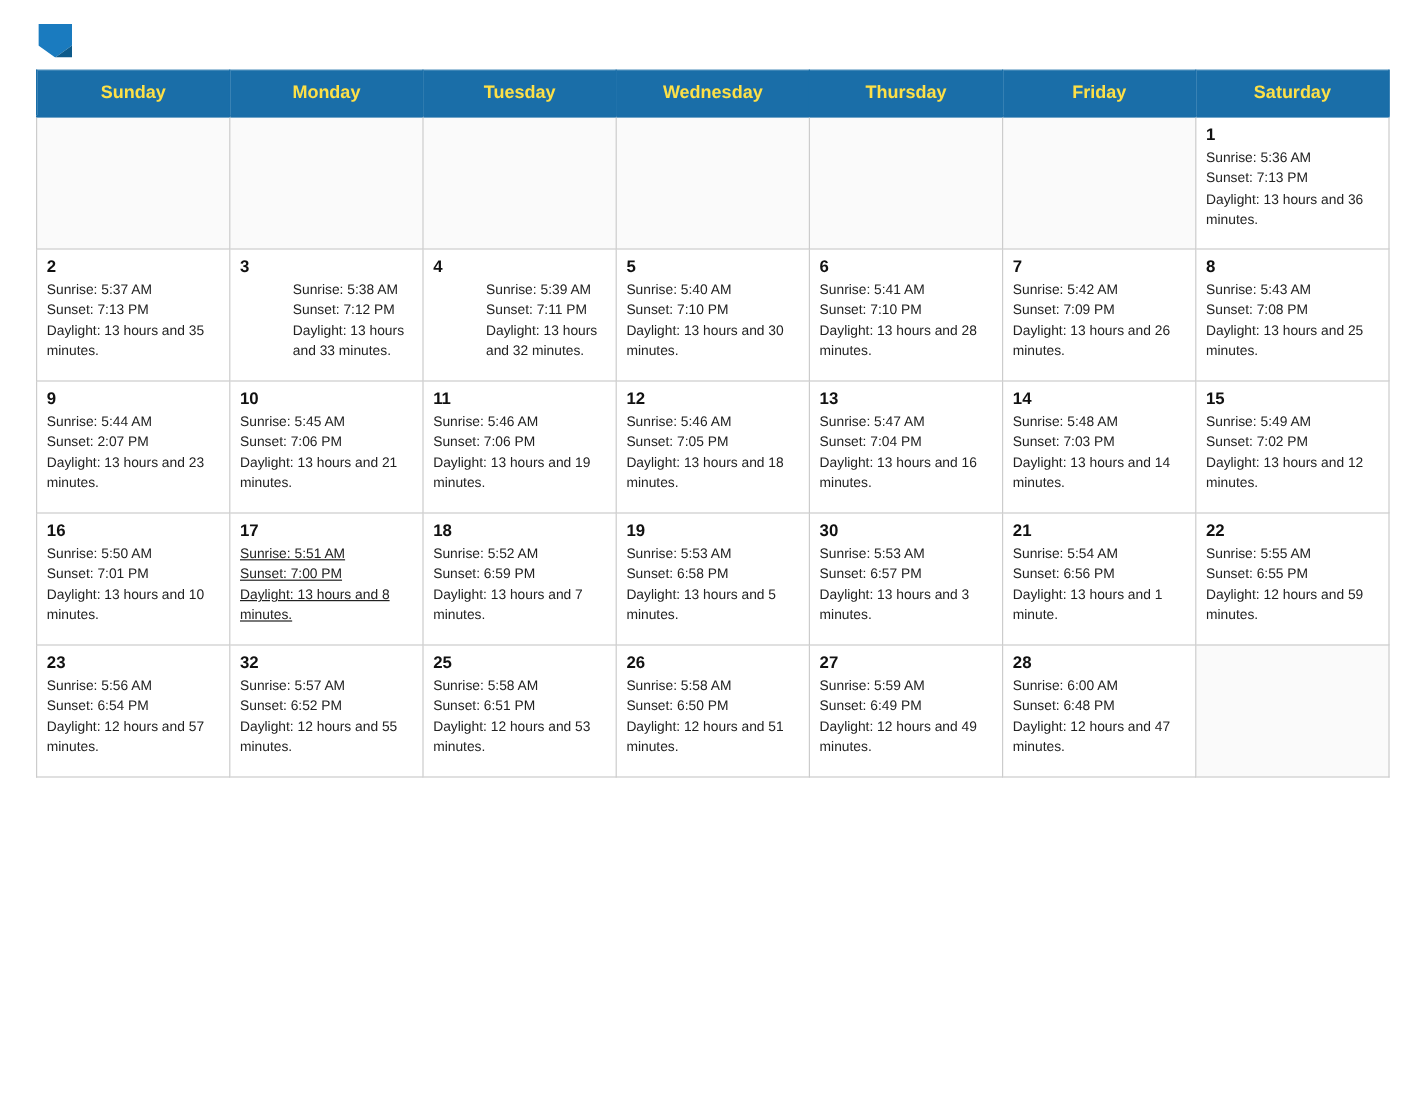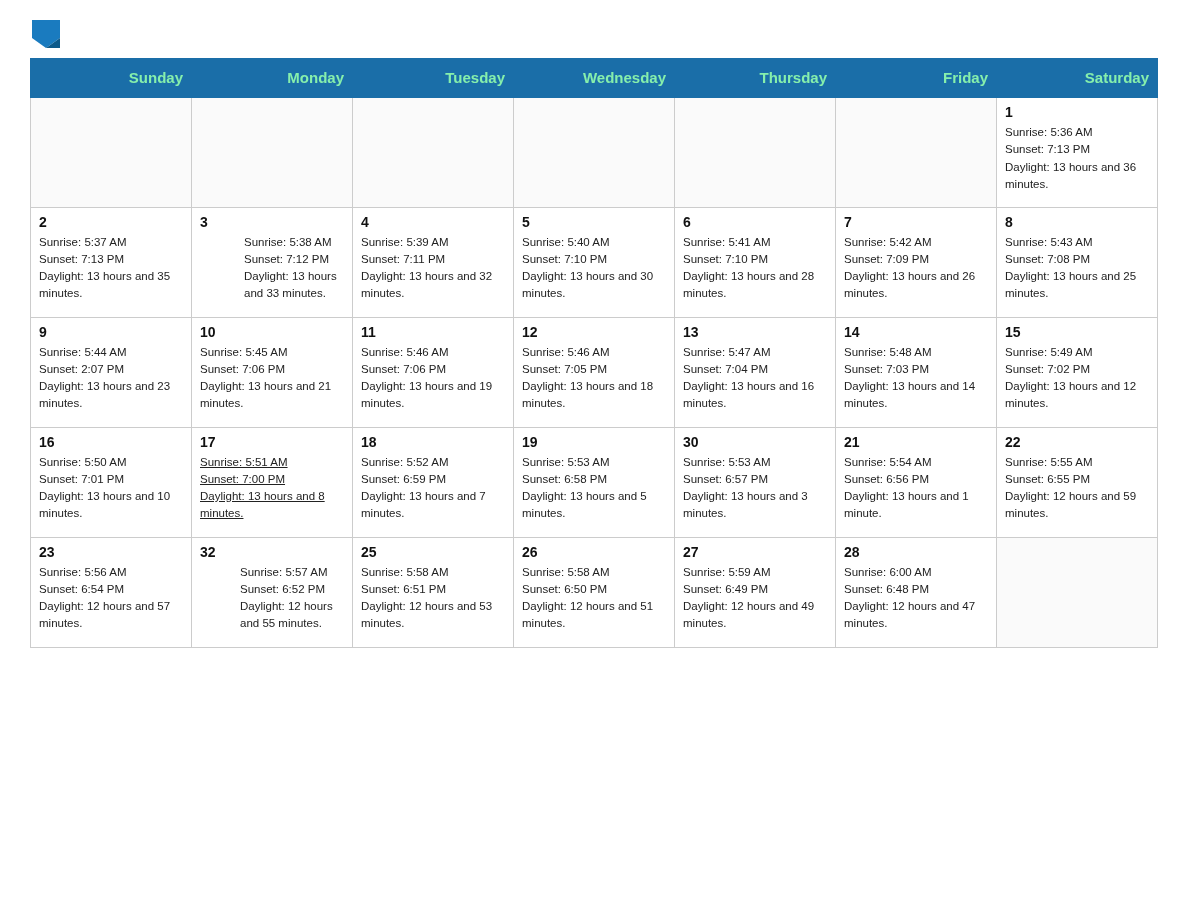--- a/index.html
+++ b/index.html
@@ -50,25 +50,25 @@
       color: #333;
       margin-top: 4px;
     }
     .calendar {
       width: 100%;
       border-collapse: collapse;
       margin-top: 6px;
     }
     .calendar thead tr th {
       background-color: #1a6ea8;
-      color: #86efac;
+      color: #fde047;
       font-size: 15px;
       font-weight: bold;
       padding: 10px 8px;
-      text-align: right;
+      text-align: center;
       border: 1px solid #1a6ea8;
     }
     .calendar tbody tr td {
       border: 1px solid #ccc;
       vertical-align: top;
       padding: 6px 8px;
       font-size: 12px;
       color: #222;
       width: 14.28%;
       min-height: 90px;
@@ -148,21 +148,21 @@
 Daylight: 13 hours and 35 minutes.</div>
         </td>
         <td>
           <div class="day-number">3</div>
           <div class="day-info" style="white-space: pre-line; margin-left: 44px;">Sunrise: 5:38 AM
 Sunset: 7:12 PM
 Daylight: 13 hours and 33 minutes.</div>
         </td>
         <td>
           <div class="day-number">4</div>
-          <div class="day-info" style="white-space: pre-line;">Sunrise: 5:39 AM
+          <div class="day-info" style="white-space: pre-line; margin-left: 44px;">Sunrise: 5:39 AM
 Sunset: 7:11 PM
 Daylight: 13 hours and 32 minutes.</div>
         </td>
         <td>
           <div class="day-number">5</div>
           <div class="day-info" style="white-space: pre-line;">Sunrise: 5:40 AM
 Sunset: 7:10 PM
 Daylight: 13 hours and 30 minutes.</div>
         </td>
         <td>
@@ -274,21 +274,21 @@
       </tr>
       <tr>
         <td>
           <div class="day-number">23</div>
           <div class="day-info" style="white-space: pre-line;">Sunrise: 5:56 AM
 Sunset: 6:54 PM
 Daylight: 12 hours and 57 minutes.</div>
         </td>
         <td>
           <div class="day-number">32</div>
-          <div class="day-info" style="white-space: pre-line; margin-left: 40px;">Sunrise: 5:57 AM
+          <div class="day-info" style="white-space: pre-line;">Sunrise: 5:57 AM
 Sunset: 6:52 PM
 Daylight: 12 hours and 55 minutes.</div>
         </td>
         <td>
           <div class="day-number">25</div>
           <div class="day-info" style="white-space: pre-line;">Sunrise: 5:58 AM
 Sunset: 6:51 PM
 Daylight: 12 hours and 53 minutes.</div>
         </td>
         <td>

